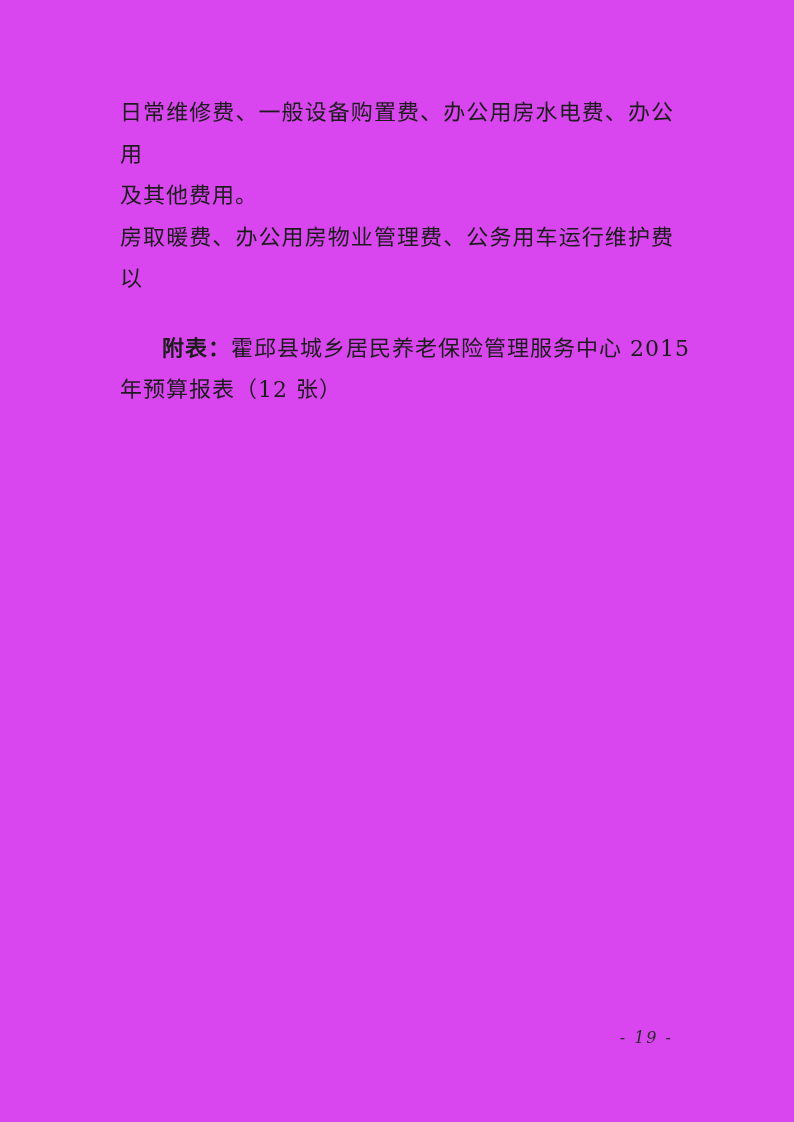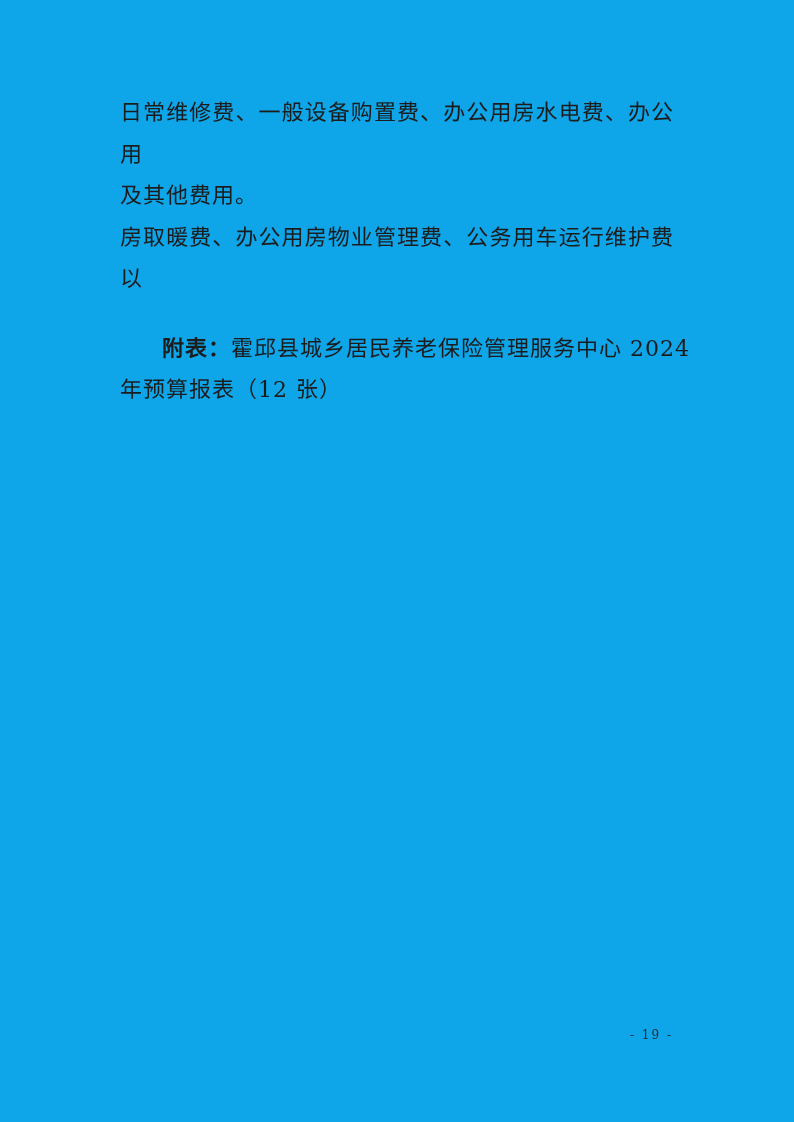--- a/index.html
+++ b/index.html
@@ -4,21 +4,21 @@
 <style>
   html, body {
     margin: 0;
     padding: 0;
     background: #ffffff;
   }
   .page {
     position: relative;
     width: 794px;
     height: 1122px;
-    background: #0ea5e9;
+    background: #d946ef;
     overflow: hidden;
     font-family: "DejaVu Serif", "Liberation Serif", serif;
     color: #1c1c1c;
   }
   .content {
     position: absolute;
     left: 120px;
     top: 92px;
     width: 554px;
   }
@@ -41,39 +41,40 @@
   .indent-first {
     text-indent: 42px;
   }
   .bold {
     font-weight: bold;
   }
   .footer {
     position: absolute;
     top: 1028px;
     right: 121px;
-    font-size: 12px;
+    font-size: 16px;
     letter-spacing: 2px;
     color: #2a2a2a;
     font-family: "DejaVu Serif", "Liberation Serif", serif;
+    font-style: italic;
   }
 </style>
 </head>
 <body>
 
 <div class="page">
   <div class="content">
 
     <div class="para">
       <div class="line line-justify">日常维修费、一般设备购置费、办公用房水电费、办公用</div>
       <div class="line">及其他费用。</div>
       <div class="line line-justify">房取暖费、办公用房物业管理费、公务用车运行维护费以</div>
     </div>
 
     <div class="para para-attach">
-      <div class="line indent-first"><span class="bold">附表：</span><span>霍邱县城乡居民养老保险管理服务中心 2024</span></div>
+      <div class="line indent-first"><span class="bold">附表：</span><span>霍邱县城乡居民养老保险管理服务中心 2015</span></div>
       <div class="line">年预算报表（12 张）</div>
     </div>
 
   </div>
 
   <div class="footer">- 19 -</div>
 </div>
 
 </body></html>

